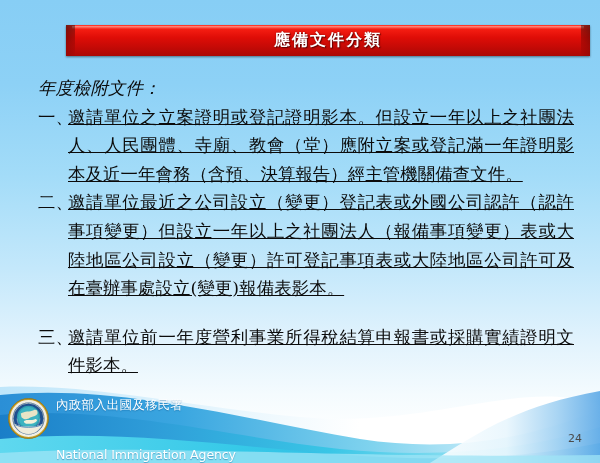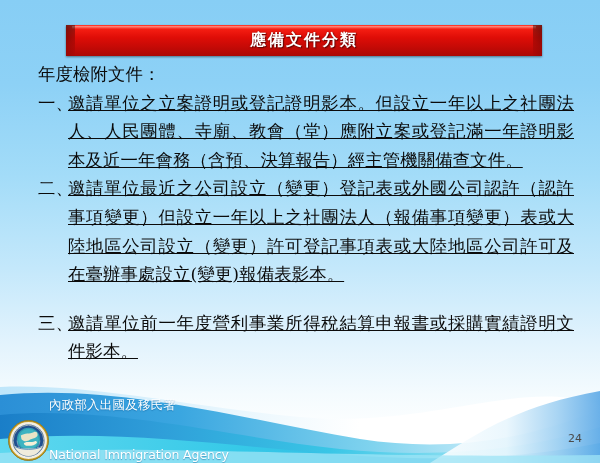--- a/index.html
+++ b/index.html
@@ -37,21 +37,21 @@
     width: 600px;
     height: 120px;
     pointer-events: none;
   }
 
   
   .banner-wrap {
     position: absolute;
     left: 66px;
     top: 25px;
-    width: 476px;
+    width: 524px;
     height: 31px;
   }
   .banner {
     position: absolute;
     inset: 0;
     background: linear-gradient(to bottom,
         #ff3a2e 0%,
         #f51d12 14%,
         #df0d07 40%,
         #c40a06 72%,
@@ -90,22 +90,23 @@
     left: 34px;
     top: 60px;
     width: 540px;
     color: #0b0b0b;
     font-size: 17.4px;
     line-height: 28.6px;
     font-family: "DejaVu Serif", serif;
     letter-spacing: 0.1px;
   }
   .lead {
-    margin: 0 0 0 4px;
+    margin: 14px 0 0 4px;
     white-space: nowrap;
+    font-style: italic;
   }
   .item {
     position: relative;
     margin: 0;
     padding-left: 34px;
   }
   .item .marker {
     position: absolute;
     left: 4px;
     top: 0;
@@ -117,21 +118,22 @@
     text-decoration: underline;
   }
   .item.gap-before { margin-top: 20px; }
 
   
   .footer {
     position: absolute;
     left: 8px;
     bottom: 2px;
     display: flex;
-    align-items: flex-end;
+    align-items: flex-start;
+    gap: 7px;
   }
   .emblem {
     width: 41px;
     height: 41px;
     flex: 0 0 41px;
   }
   .agency {
     display: flex;
     flex-direction: column;
     justify-content: center;

